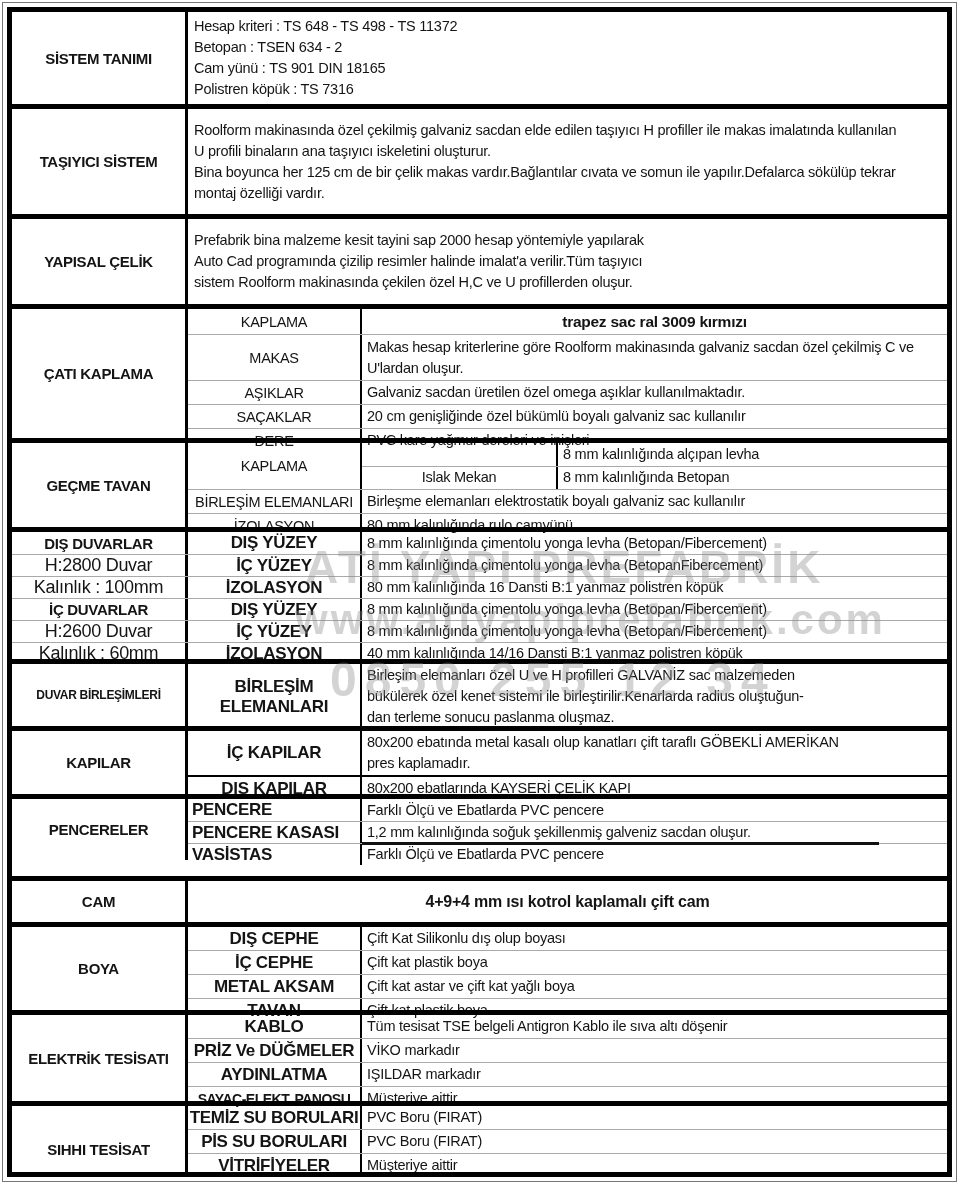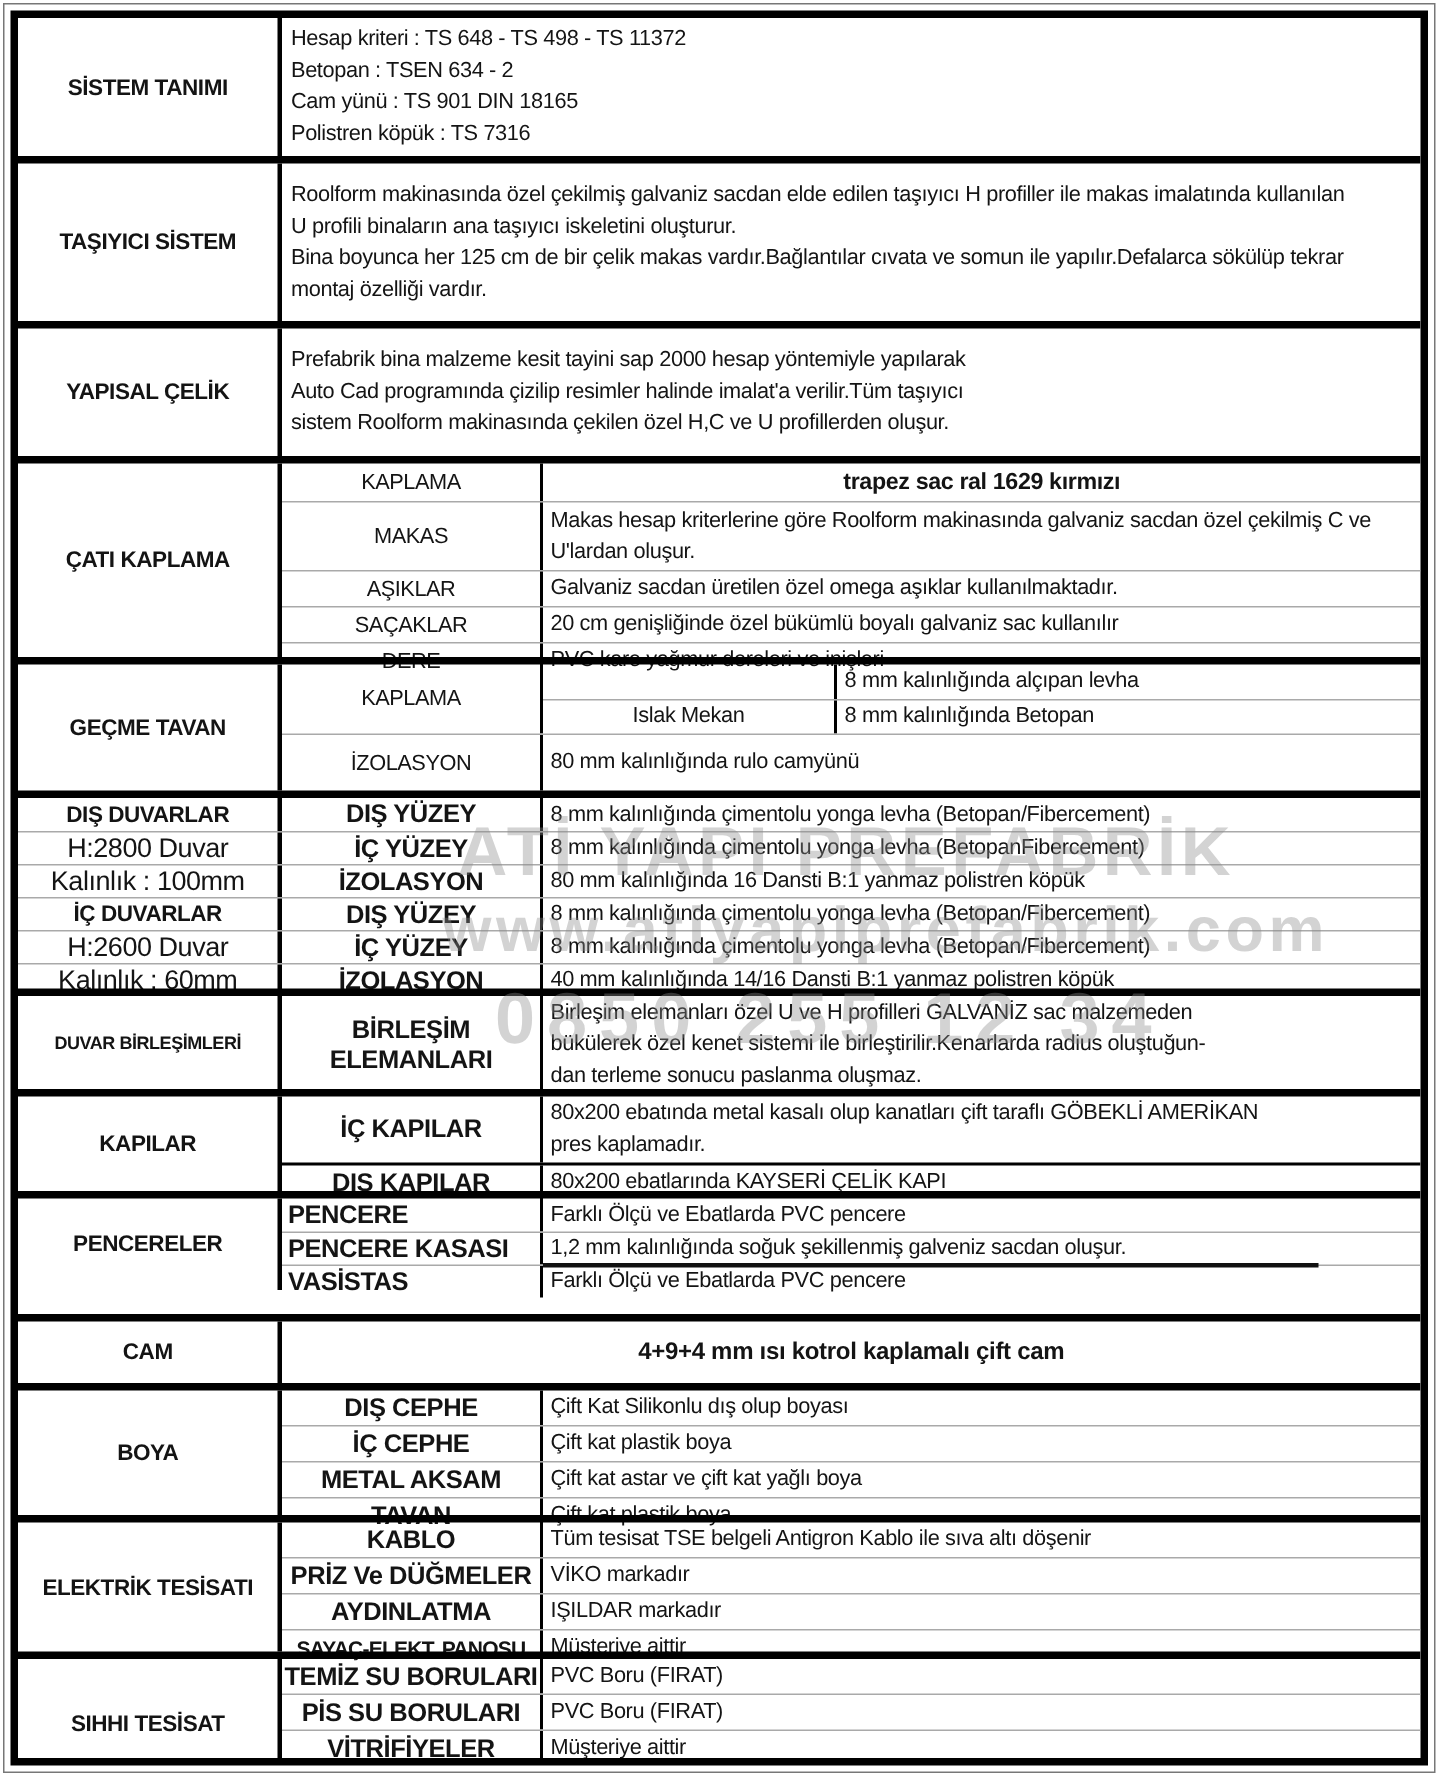--- a/index.html
+++ b/index.html
@@ -97,21 +97,21 @@
       <div class="line">sistem Roolform makinasında çekilen özel H,C ve U profillerden oluşur.</div>
     </div>
   </div>
 
   <div class="sec s4">
     <div class="c1">ÇATI KAPLAMA</div>
     <div class="rows">
       <div class="row r-kaplama">
         <div class="mid">KAPLAMA</div>
         <div class="val" style="align-items:center; padding-left:0;">
-              <span class="line" style="font-weight:bold; font-size:15.5px;">trapez sac ral 1629 kırmızı</span>
+              <span class="line" style="font-weight:bold; font-size:15.5px;">trapez sac ral 3009 kırmızı</span>
             </div>
       </div>
       <div class="row r-makas">
         <div class="mid">MAKAS</div>
         <div class="val">
           <div class="line">Makas hesap kriterlerine göre Roolform makinasında galvaniz sacdan özel çekilmiş C ve</div>
           <div class="line">U'lardan oluşur.</div>
         </div>
       </div>
       <div class="row">
@@ -151,20 +151,26 @@
             <div class="subL">
                   <span class="line">Islak Mekan</span>
                 </div>
             <div class="subR">
                   <span class="line">8 mm kalınlığında Betopan</span>
                 </div>
           </div>
         </div>
       </div>
       <div class="row">
+        <div class="mid">BİRLEŞİM ELEMANLARI</div>
+        <div class="val">
+              <div class="line">Birleşme elemanları elektrostatik boyalı galvaniz sac kullanılır</div>
+            </div>
+      </div>
+      <div class="row">
         <div class="mid">İZOLASYON</div>
         <div class="val">
               <div class="line">80 mm kalınlığında rulo camyünü</div>
             </div>
       </div>
     </div>
   </div>
 
   <div class="sec" style="display:block; height:132px; border-top:5px solid #000;">
     <div class="wrow">

